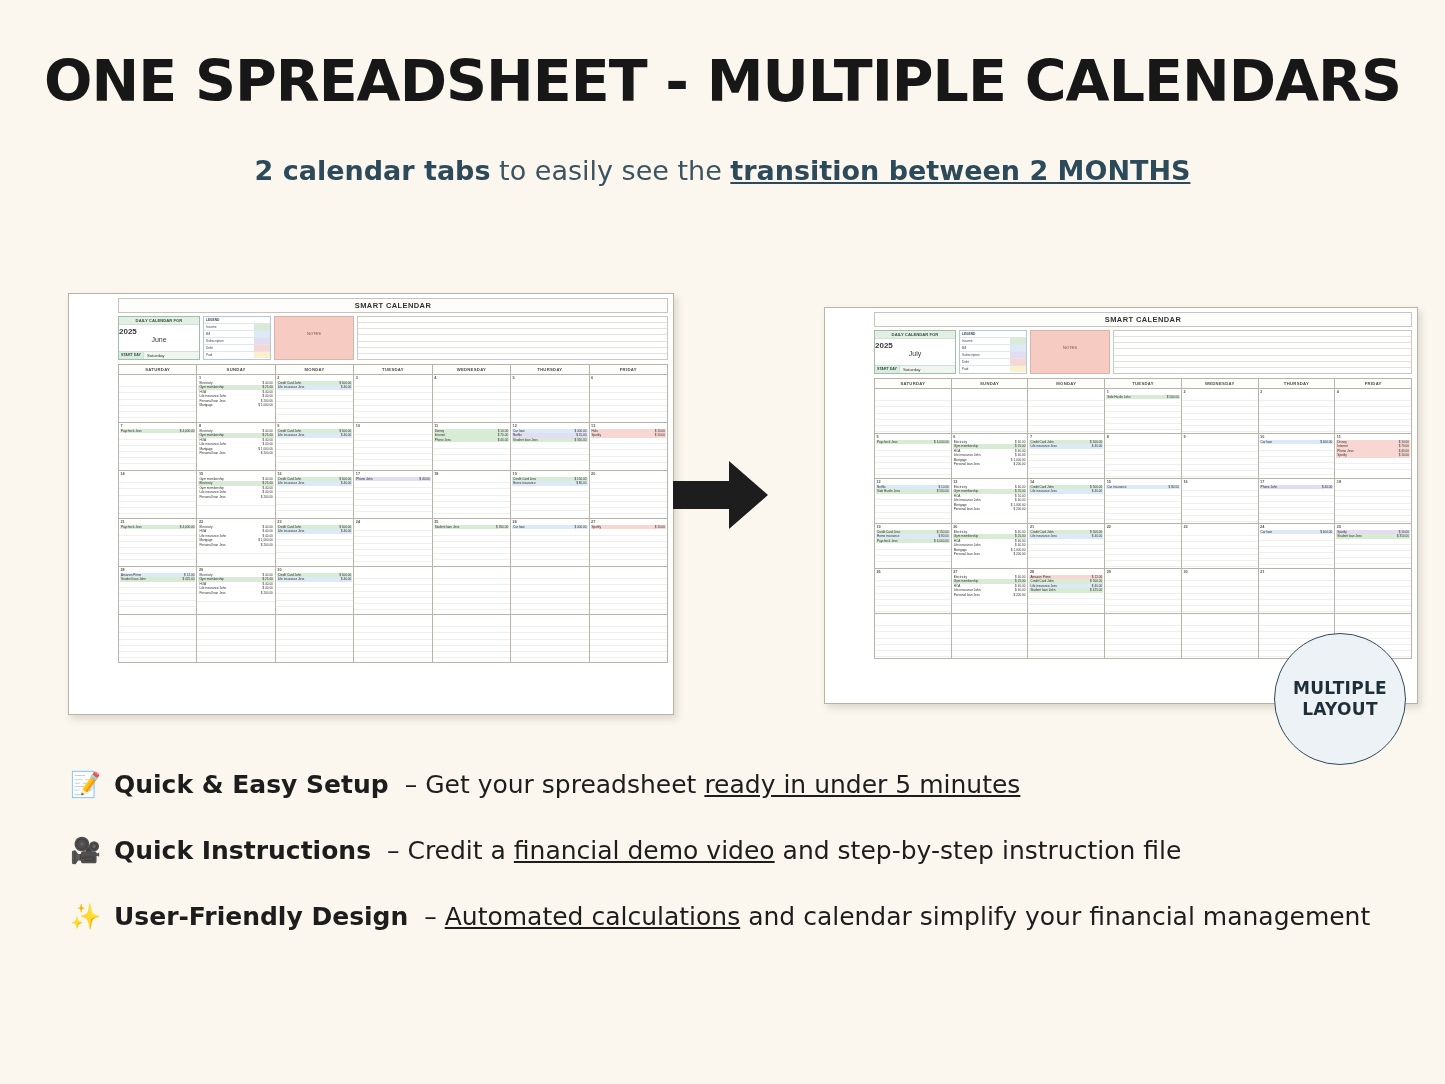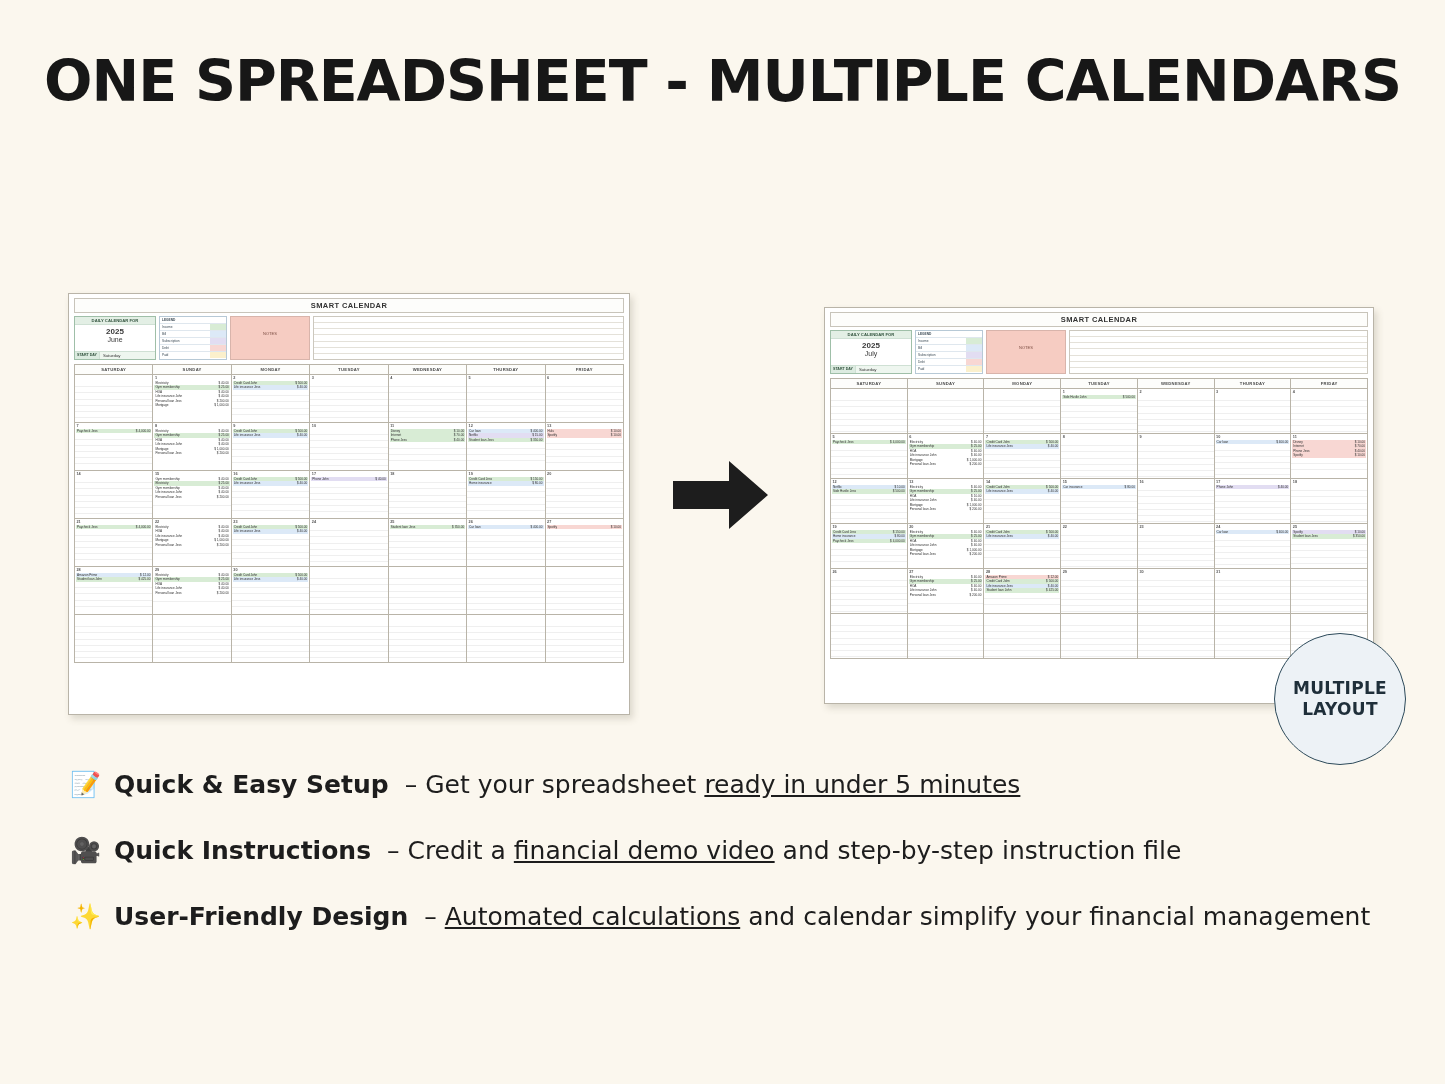--- a/index.html
+++ b/index.html
@@ -51,20 +51,21 @@
     color: #2d4a5a;
     text-decoration: underline;
   }
   
   .shot {
     position: absolute;
     background: #ffffff;
     border: 1px solid #b9b4a8;
     box-shadow: 3px 4px 7px rgba(80,70,50,0.18);
     overflow: hidden;
+    padding-left: 44px;
   }
   #shot-june { left: 68px; top: 293px; width: 560px; height: 420px; }
   #shot-july { left: 824px; top: 307px; width: 548px; height: 395px; }
 
   .sheet-title {
     text-align: center;
     font-size: 7.5px;
     font-weight: bold;
     color: #333;
     border: 1px solid #c8c4ba;
@@ -90,21 +91,21 @@
   .infobox .ib-head {
     background: #e3efe5;
     text-align: center;
     font-weight: bold;
     font-size: 4.2px;
     color: #33543f;
     border-bottom: 1px solid #cfe0d4;
     padding: 1px 0;
   }
   .infobox .ib-year {
-    text-align: center;
+    text-align: left;
     font-size: 8px;
     font-weight: bold;
     color: #3a3a3a;
     padding-top: 2px;
   }
   .infobox .ib-month {
     text-align: center;
     font-size: 7px;
     color: #3a3a3a;
   }
@@ -290,20 +291,23 @@
     letter-spacing: 0.6px;
   }
 </style>
 </head>
 <body>
 
 <div class="page">
 
   <div class="headline">ONE SPREADSHEET - MULTIPLE CALENDARS</div>
 
+  <div class="subhead">
+    <span class="bold">2 calendar tabs</span><span> to easily see the </span><span class="boldu">transition between 2 MONTHS</span>
+  </div>
 
   <div class="shot" id="shot-june">
       <div class="sheet-title">SMART CALENDAR</div>
       <div class="top-row">
         <div class="infobox">
           <div class="ib-head">DAILY CALENDAR FOR</div>
           <div class="ib-year">2025</div>
           <div class="ib-month">June</div>
           <div class="ib-foot">
             <span>START DAY</span>

